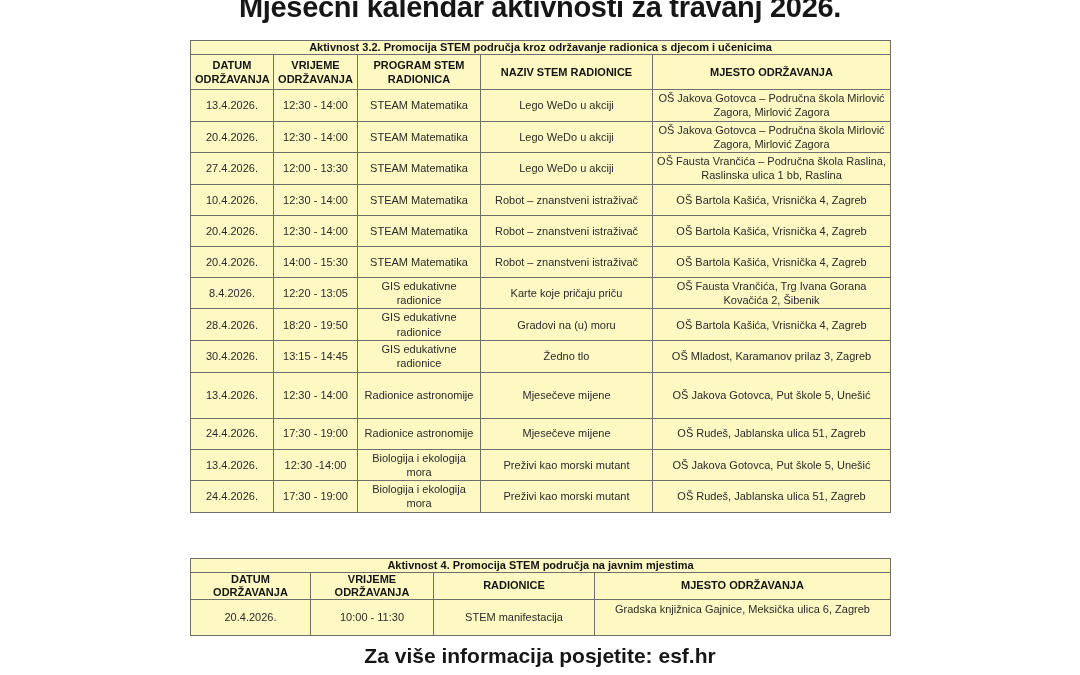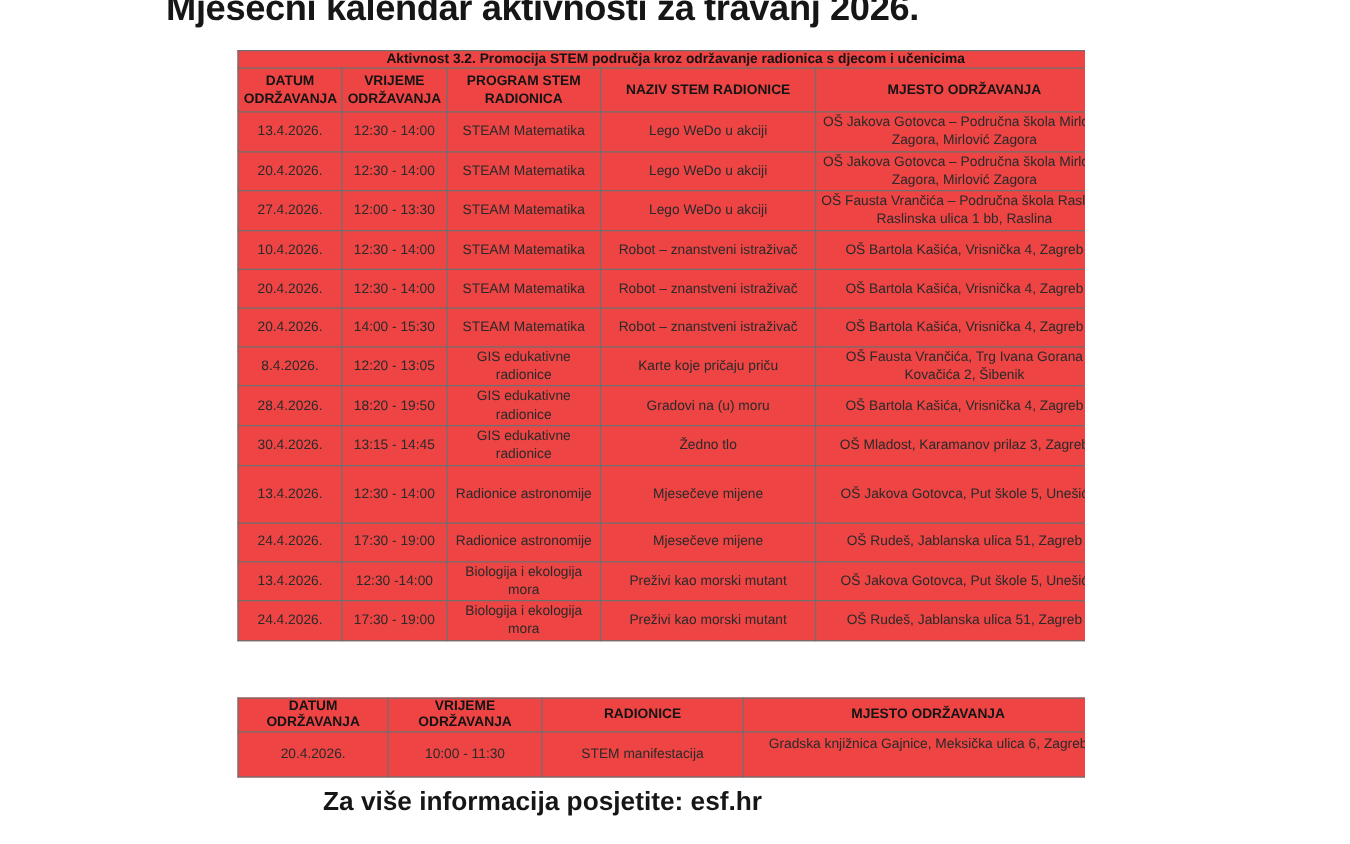--- a/index.html
+++ b/index.html
@@ -3,39 +3,39 @@
 <meta charset="utf-8">
 <style>
   * { margin:0; padding:0; box-sizing:border-box; }
   html,body { background:#ffffff; }
   body {
     width:1080px; height:675px; overflow:hidden;
     font-family:"Liberation Sans", sans-serif;
     color:#222222;
     -webkit-font-smoothing:antialiased;
   }
-  .page { position:relative; width:868px; height:675px; overflow:hidden; background:#fff; }
+  .page { position:relative; width:1080px; height:675px; overflow:hidden; background:#fff; }
 
   .title {
     margin-top:-9px;
     text-align:center;
     font-size:29px;
     font-weight:700;
     letter-spacing:-0.3px;
     color:#161616;
     white-space:nowrap;
   }
 
   .content { width:700px; margin-left:190px; }
 
   table {
     border-collapse:collapse;
     table-layout:fixed;
     width:700px;
-    background:#ef4444;
+    background:#fef9c3;
     border:1.5px solid #4f4f4f;
   }
   .t1 { margin-top:16px; }
   .t2 { margin-top:45px; }
 
   th, td {
     border:1px solid #6f6f6f;
     text-align:center;
     vertical-align:middle;
     font-size:11px;
@@ -189,20 +189,23 @@
     </table>
 
     <table class="t2">
       <colgroup>
         <col style="width:120px">
           <col style="width:123px">
           <col style="width:161px">
           <col style="width:296px">
       </colgroup>
       <thead>
+        <tr class="caption-row">
+          <th colspan="4">Aktivnost 4. Promocija STEM područja na javnim mjestima</th>
+        </tr>
         <tr class="header-row">
             <th>DATUM ODRŽAVANJA</th>
             <th>VRIJEME ODRŽAVANJA</th>
             <th>RADIONICE</th>
             <th>MJESTO ODRŽAVANJA</th>
           </tr>
       </thead>
       <tbody>
           <tr>
             <td>20.4.2026.</td>

